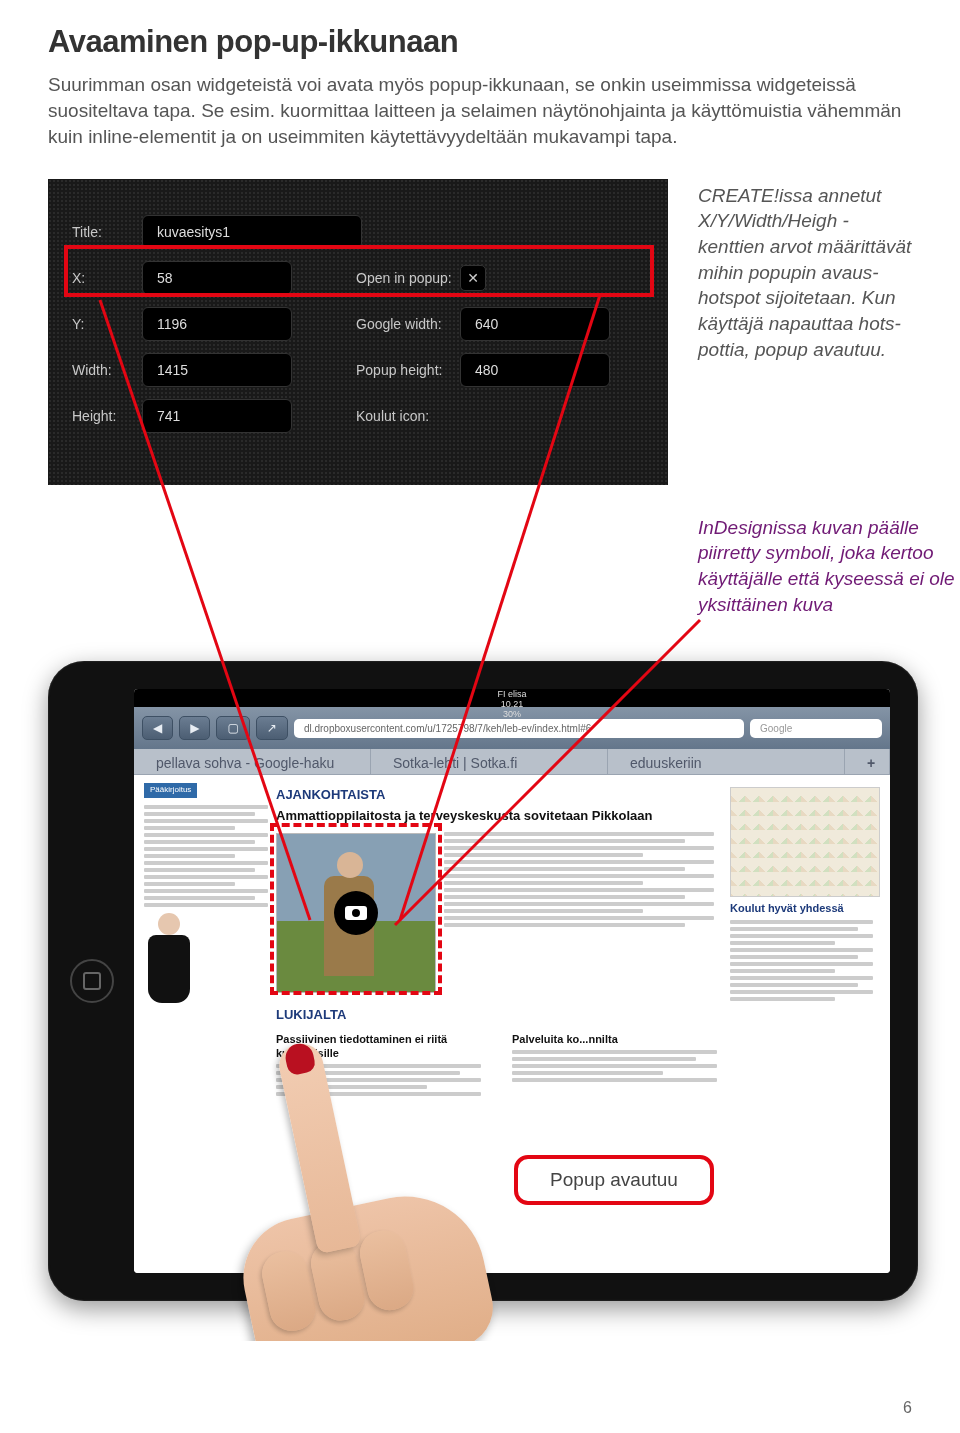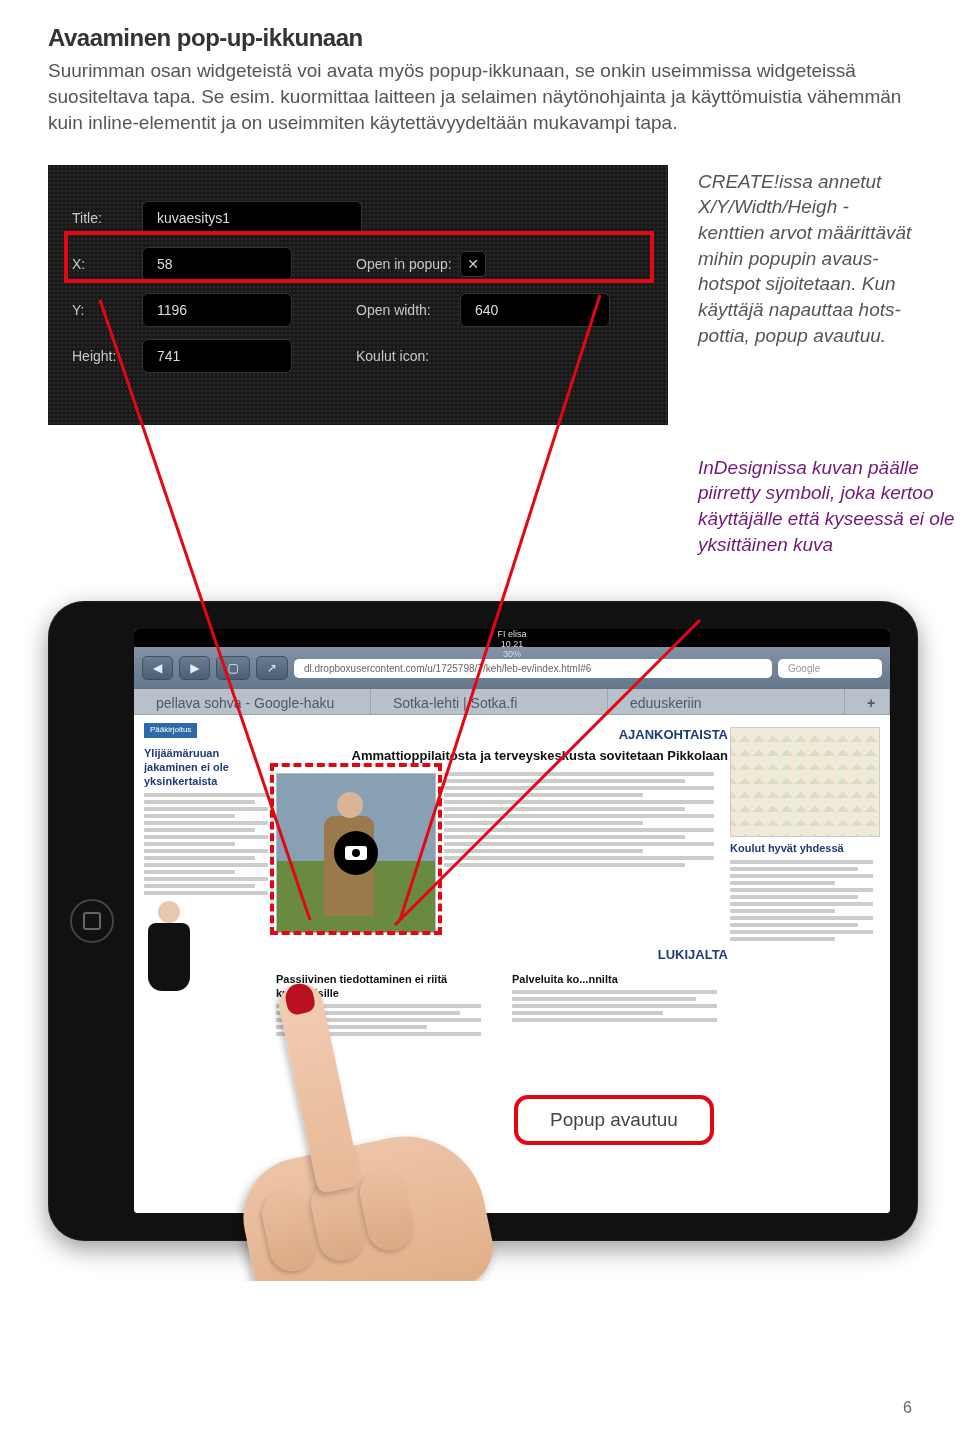--- a/index.html
+++ b/index.html
@@ -5,24 +5,24 @@
   * { box-sizing: border-box; margin: 0; padding: 0; }
   body {
     font-family: "Helvetica Neue", Arial, sans-serif;
     width: 960px;
     margin: 0 auto;
     background: #fff;
     color: #333;
     padding: 24px 48px 40px 48px;
   }
   h1.page-title {
-    font-size: 24px;
+    font-size: 31px;
     font-weight: 700;
     letter-spacing: -0.5px;
-    margin-bottom: 6px;
+    margin-bottom: 12px;
   }
   p.intro {
     font-size: 19px;
     line-height: 1.38;
     color: #555;
     margin-bottom: 28px;
   }
   .row1 {
     display: flex;
     gap: 30px;
@@ -176,21 +176,21 @@
     flex:1;
     background:#fff;
     border-radius:5px;
     padding:4px 10px;
     font-size:10px;
     color:#666;
     overflow:hidden;
     white-space:nowrap;
   }
   .nav-bar .search {
-    width:104px;
+    width:132px;
     background:#fff;
     border-radius:5px;
     padding:4px 10px;
     font-size:10px;
     color:#999;
   }
   .tabs-bar {
     height:26px;
     background:#b8c0ca;
     display:flex;
@@ -227,21 +227,21 @@
     padding:2px 6px;
     display:inline-block;
     margin-bottom:4px;
   }
   .news-head {
     font-size:11px;
     font-weight:bold;
     color:#1d3a7a;
     margin:4px 0;
   }
-  .news-head.big { font-size:13px;text-align:right; }
+  .news-head.big { font-size:13px; }
   .fake-text { height:4px; background:#ccc; margin:3px 0; border-radius:1px; }
   .fake-text.s{width:70%;}
   .fake-text.m{width:85%;}
   .fake-text.l{width:95%;}
   .article-photo {
     position:relative;
     width:160px; height:160px;
     background: linear-gradient(#87a0b4 55%, #6a8a3f 55%);
     border:1px solid #bbb;
     margin:4px 0;
@@ -421,23 +421,33 @@
               <div class="disp">58</div>
             </td>
         <td class="lbl2">Open in popup:</td>
         <td><span class="chk">✕</span></td>
       </tr>
       <tr>
         <td class="label">Y:</td>
         <td class="val">
               <div class="disp">1196</div>
             </td>
-        <td class="lbl2">Open width:</td>
+        <td class="lbl2">Google width:</td>
         <td class="val">
               <div class="disp">640</div>
+            </td>
+      </tr>
+      <tr>
+        <td class="label">Width:</td>
+        <td class="val">
+              <div class="disp">1415</div>
+            </td>
+        <td class="lbl2">Popup height:</td>
+        <td class="val">
+              <div class="disp">480</div>
             </td>
       </tr>
       <tr>
         <td class="label">Height:</td>
         <td class="val">
               <div class="disp">741</div>
             </td>
         <td class="lbl2">Koulut icon:</td>
         <td></td>
       </tr>
@@ -469,21 +479,20 @@
       <div class="tabs-bar">
         <div class="tab">pellava sohva - Google-haku</div>
         <div class="tab">Sotka-lehti | Sotka.fi</div>
         <div class="tab">eduuskeriin</div>
         <div class="tab plus">+</div>
       </div>
       <div class="page-content">
         <div class="news-cols">
           <div class="news-col col-w1">
             <span class="blue-tag">Pääkirjoitus</span>
-            <div class="news-head">Ylijäämäruuan jakaminen ei ole yksinkertaista</div>
             <div class="fake-text l"></div><div class="fake-text m"></div><div class="fake-text l"></div>
             <div class="fake-text s"></div><div class="fake-text l"></div><div class="fake-text m"></div>
             <div class="fake-text l"></div><div class="fake-text s"></div><div class="fake-text l"></div>
             <div class="fake-text m"></div><div class="fake-text l"></div><div class="fake-text s"></div>
             <div class="fake-text l"></div><div class="fake-text m"></div><div class="fake-text l"></div>
             <div class="lady"></div>
           </div>
           <div class="news-col col-w2">
             <div class="news-head big" style="color:#1d3a7a;">AJANKOHTAISTA</div>
             <div class="news-head big" style="color:#111;">Ammattioppilaitosta ja terveyskeskusta sovitetaan Pikkolaan</div>

